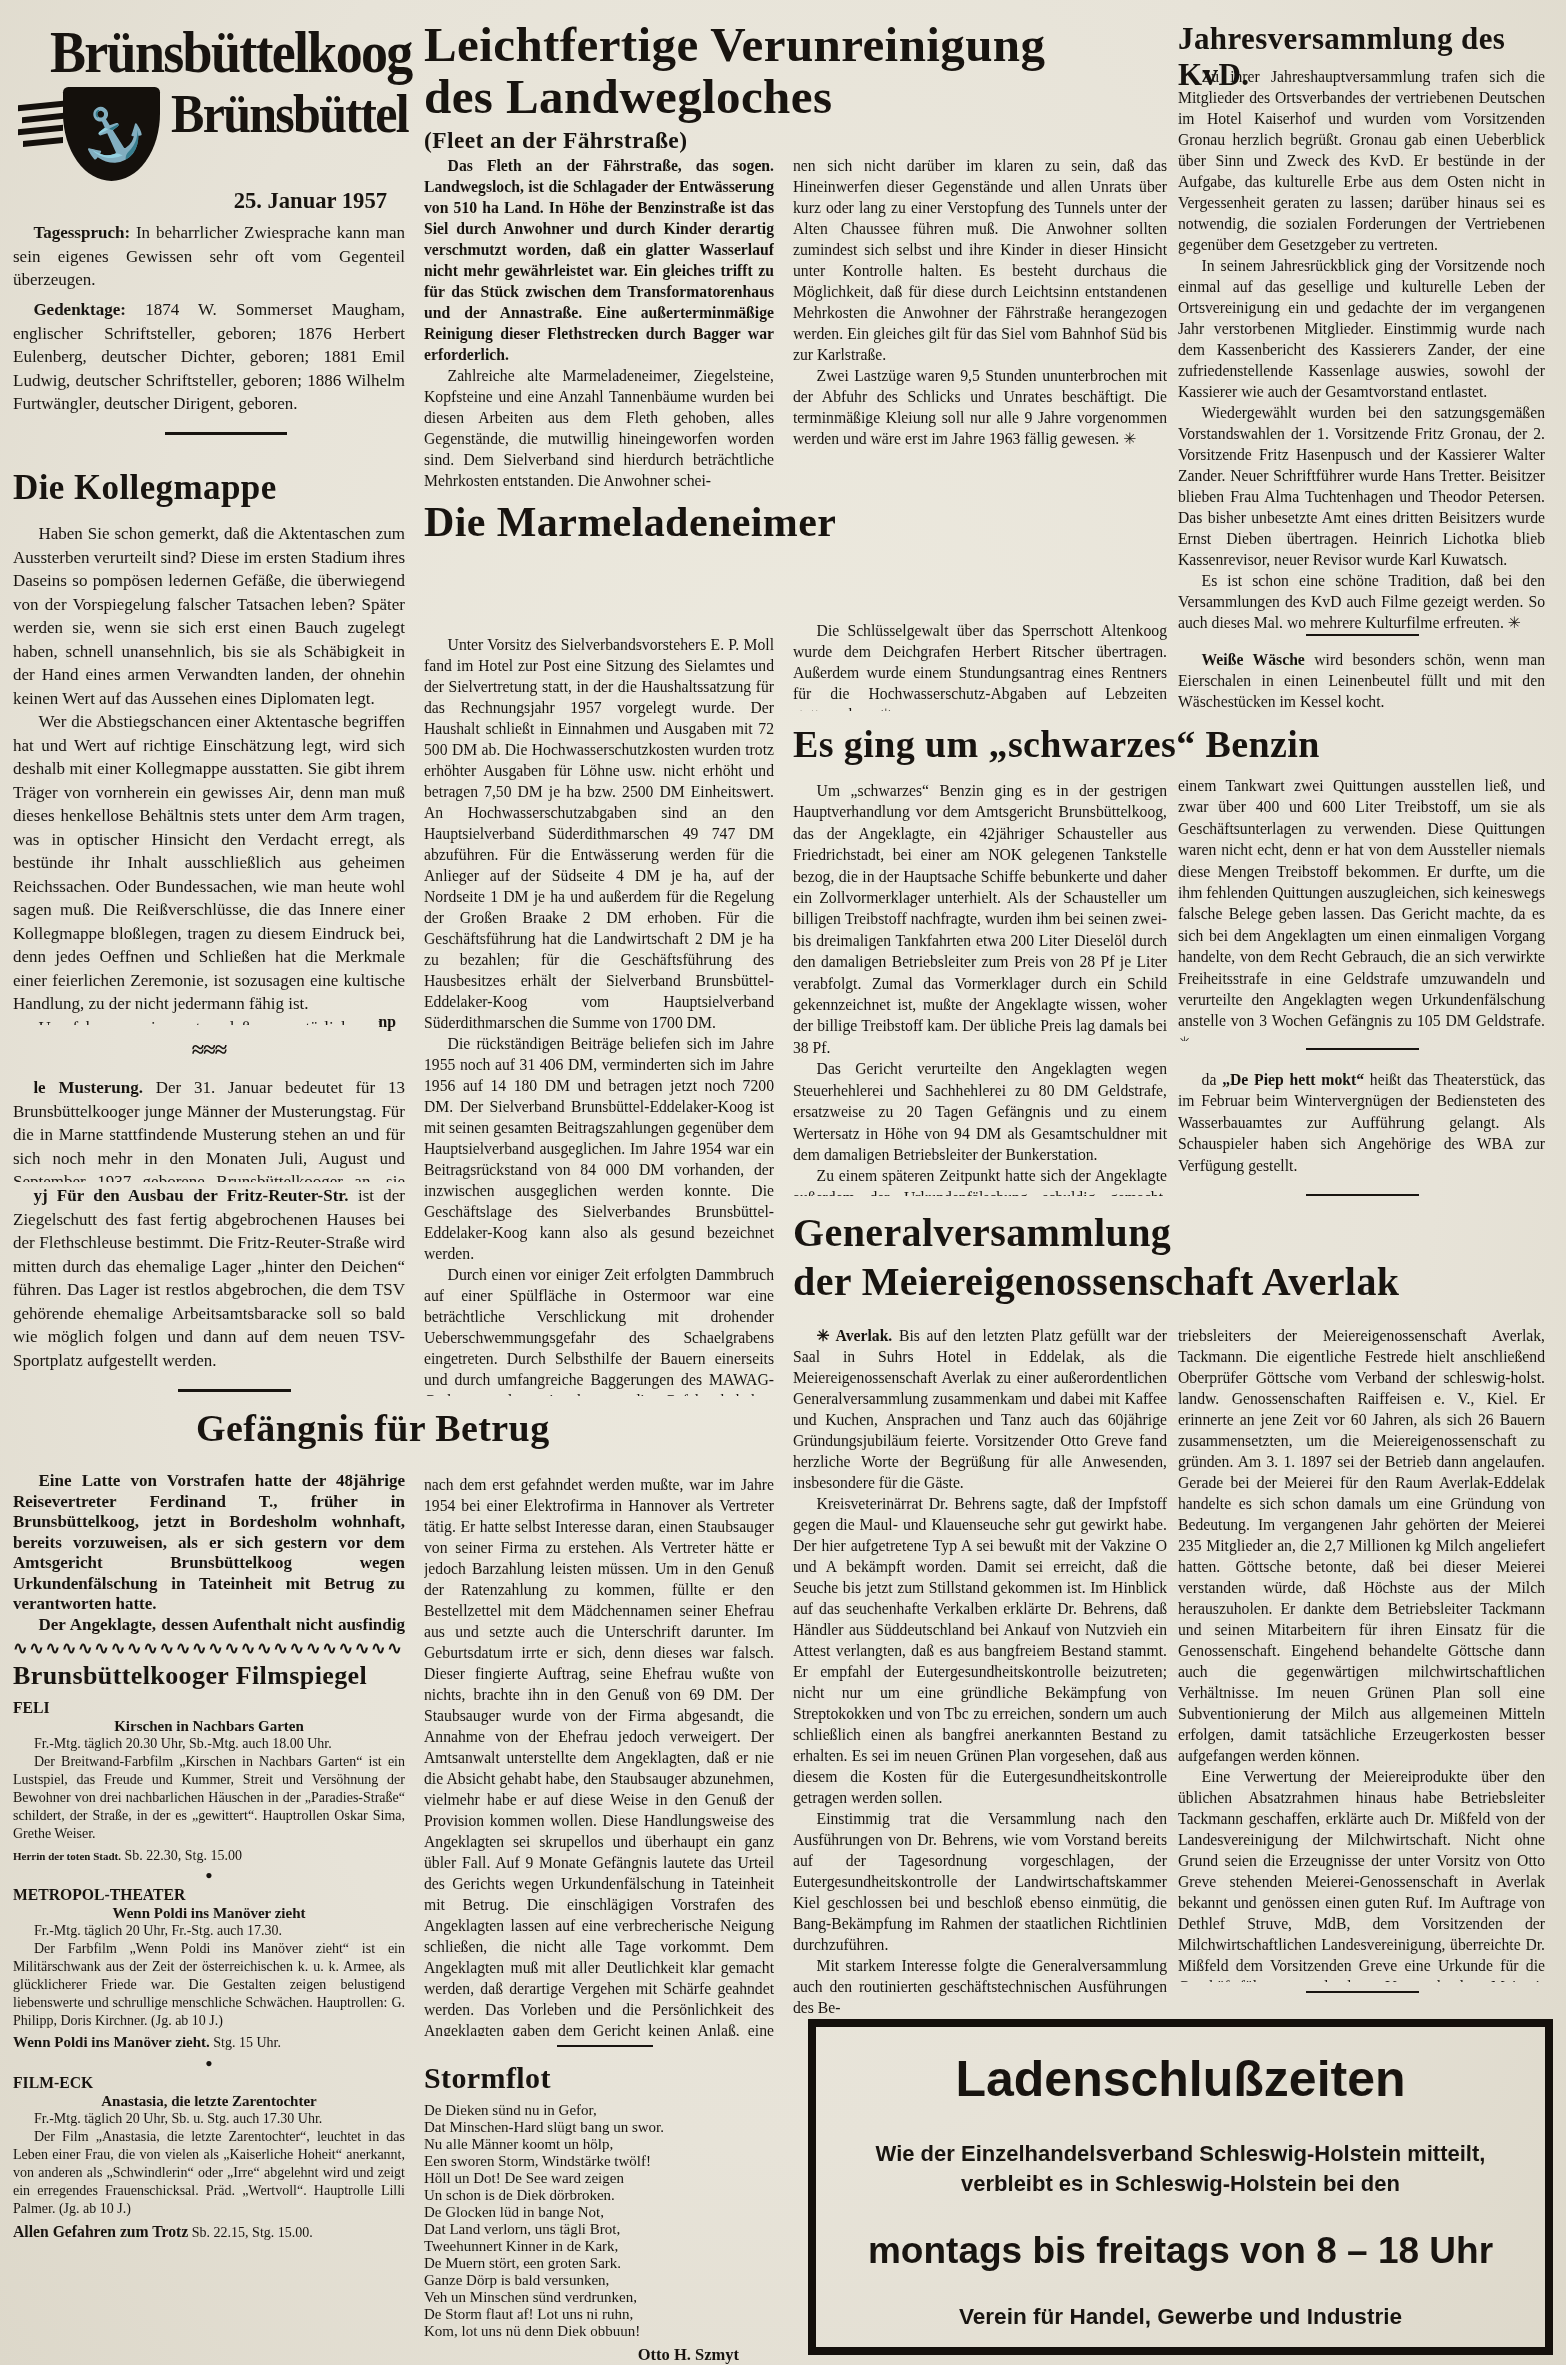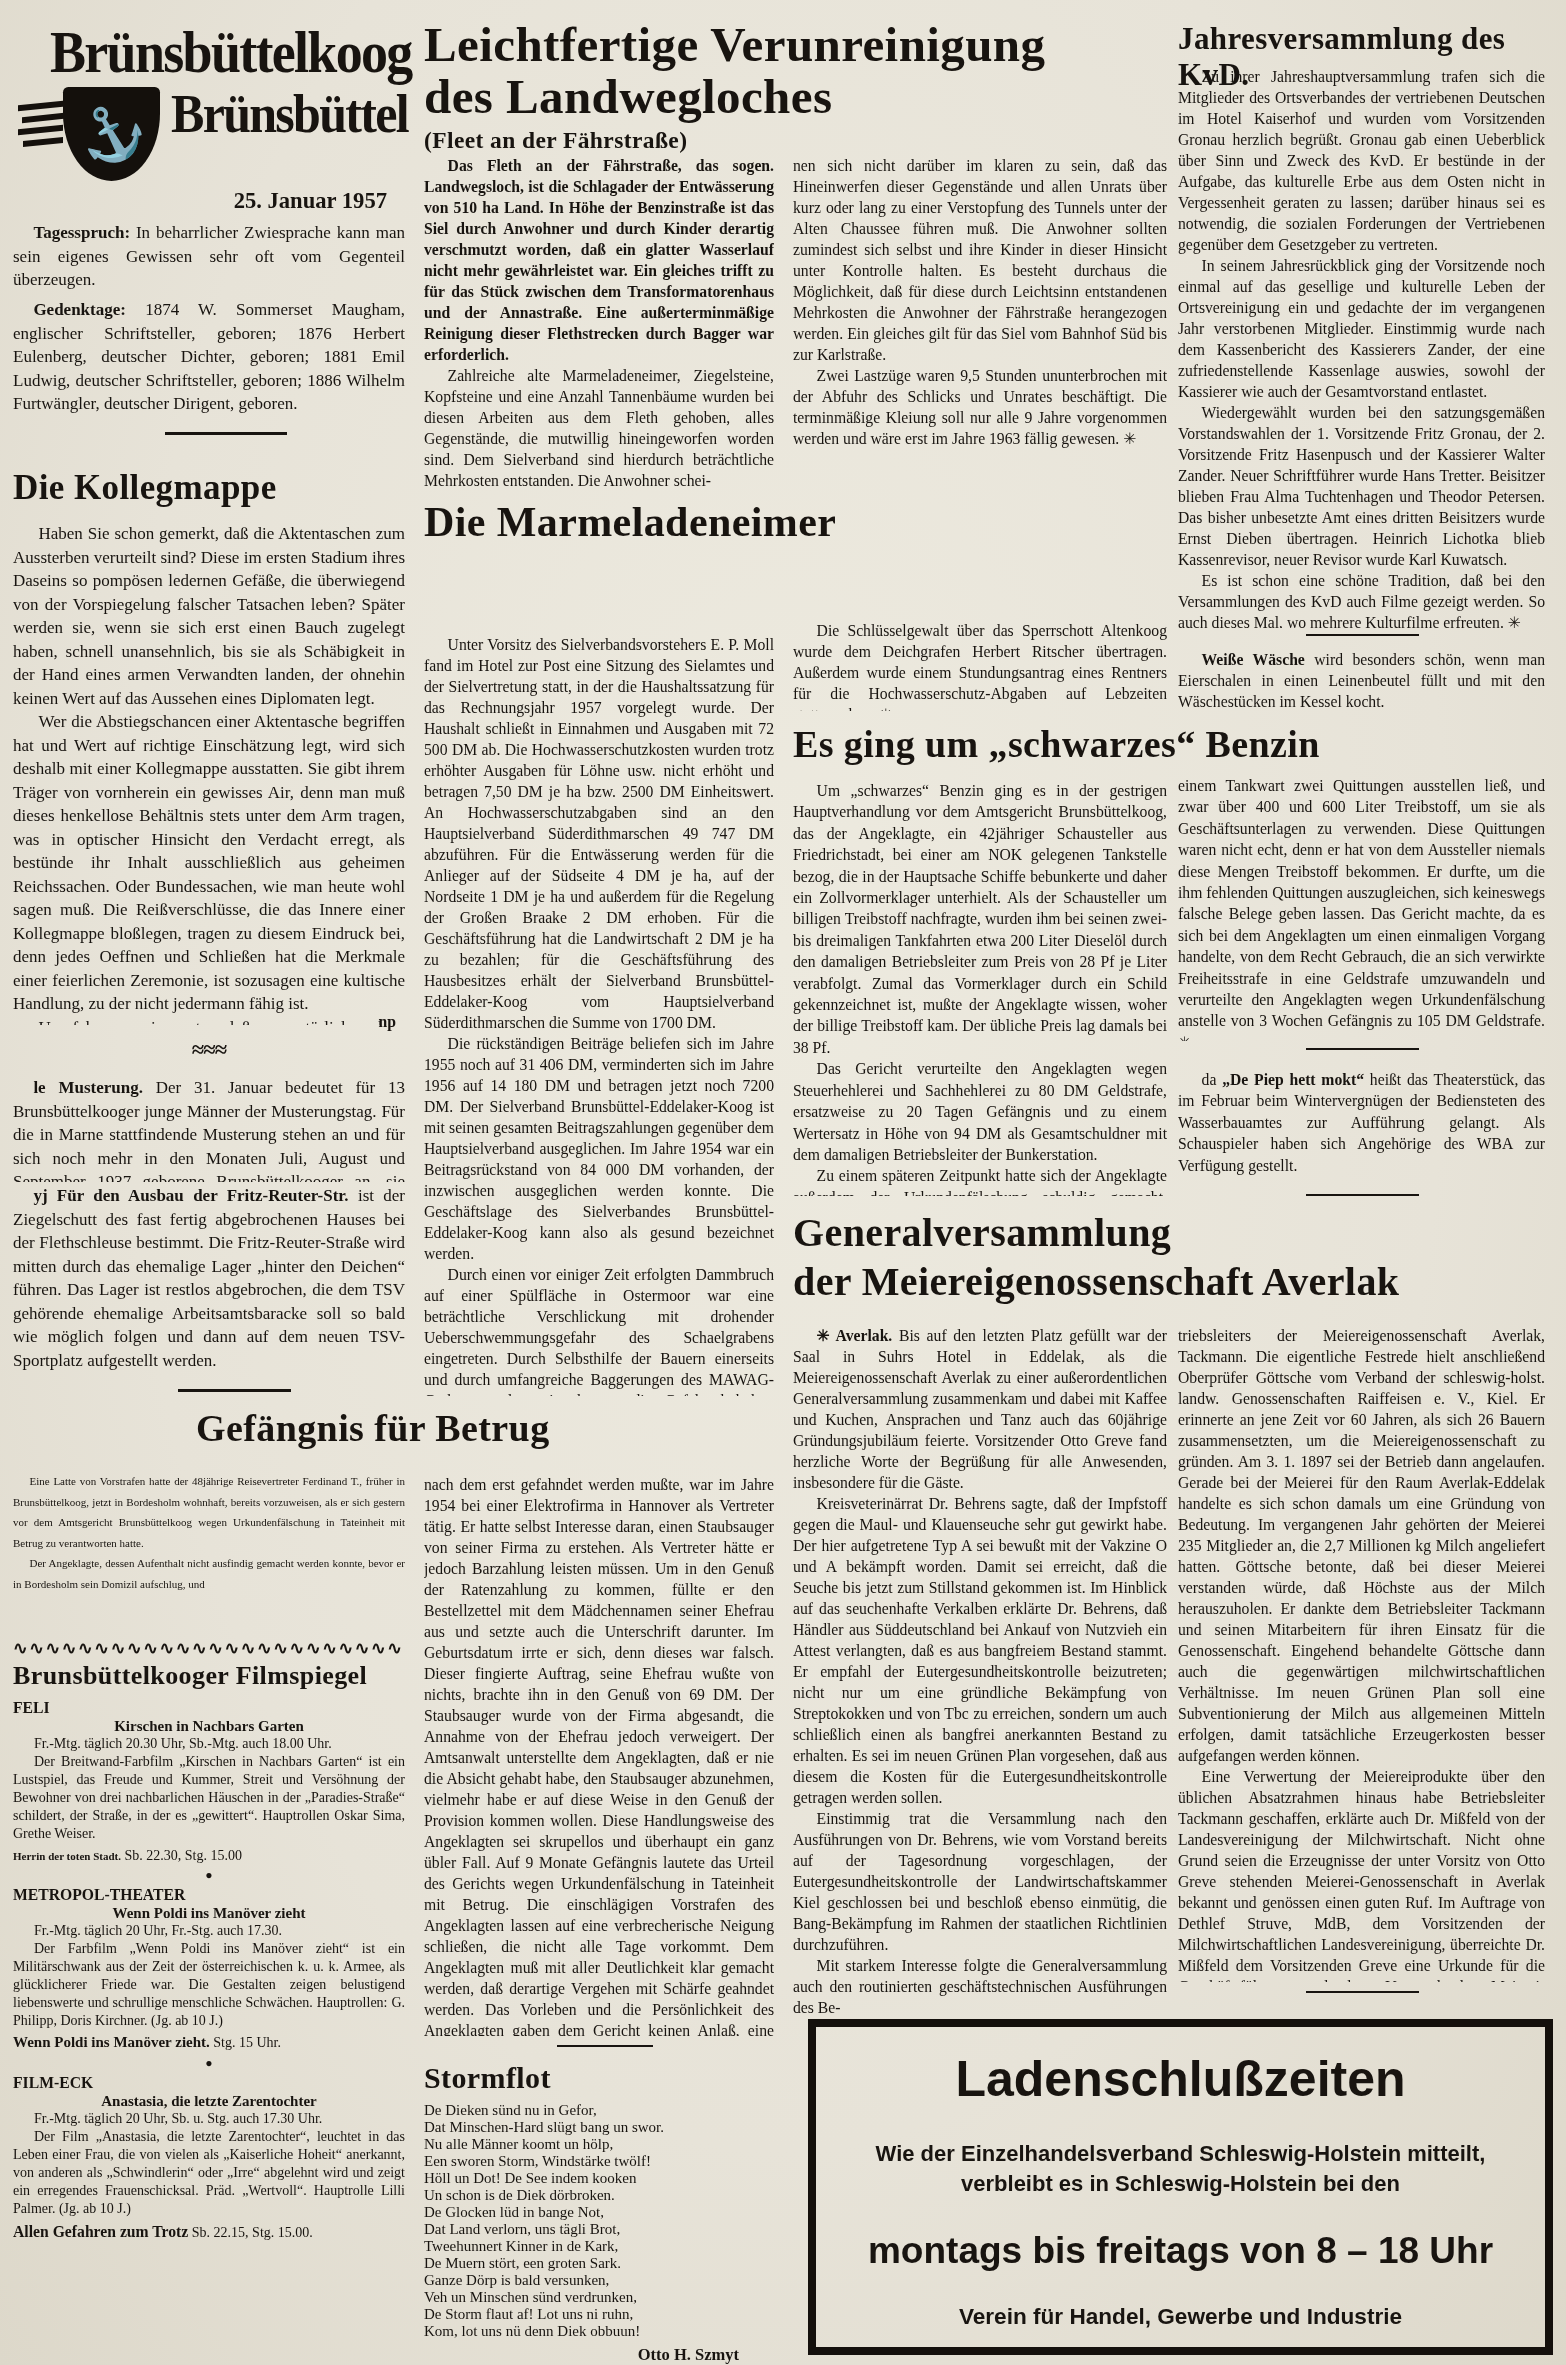--- a/index.html
+++ b/index.html
@@ -76,21 +76,21 @@
   <div class="abs c1-txt just clip" style="left:13px;top:1076px;width:392px;height:106px;">
     <p class="noindent" style="text-indent:1.2em;"><span class="bold">le Musterung.</span><span> Der 31. Januar bedeutet für 13 Brunsbüttelkooger junge Männer der Musterungstag. Für die in Marne stattfindende Musterung stehen an und für sich noch mehr in den Monaten Juli, August und September 1937 geborene Brunsbüttelkooger an, sie befinden sich jedoch als Seeleute unterwegs.</span></p>
   </div>
   <div class="abs c1-txt just clip" style="left:13px;top:1184px;width:392px;height:198px;">
     <p class="noindent" style="text-indent:1.2em;"><span class="bold">yj Für den Ausbau der Fritz-Reuter-Str.</span><span> ist der Ziegelschutt des fast fertig abgebrochenen Hauses bei der Flethschleuse bestimmt. Die Fritz-Reuter-Straße wird mitten durch das ehemalige Lager „hinter den Deichen“ führen. Das Lager ist restlos abgebrochen, die dem TSV gehörende ehemalige Arbeitsamtsbaracke soll so bald wie möglich folgen und dann auf dem neuen TSV-Sportplatz aufgestellt werden.</span></p>
   </div>
   <div class="abs rule" style="left:178px;top:1389px;width:113px;"></div>
 
   <div class="abs headline" style="left:196px;top:1406px;width:418px;font-size:38px;">Gefängnis für Betrug</div>
 
-  <div class="abs body-txt just clip" style="left:13px;top:1471px;width:392px;height:165px;font-size:11px;line-height:20.5px;">
+  <div class="abs body-txt just clip" style="left:13px;top:1471px;width:392px;height:165px;font-size:17px;line-height:20.5px;font-weight:bold;">
     <p class="para">Eine Latte von Vorstrafen hatte der 48jährige Reisevertreter Ferdinand T., früher in Brunsbüttelkoog, jetzt in Bordesholm wohnhaft, bereits vorzuweisen, als er sich gestern vor dem Amtsgericht Brunsbüttelkoog wegen Urkundenfälschung in Tateinheit mit Betrug zu verantworten hatte.</p>
     <p class="para">Der Angeklagte, dessen Aufenthalt nicht ausfindig gemacht werden konnte, bevor er in Bordesholm sein Domizil aufschlug, und</p>
   </div>
 
   <div class="abs ornament clip" style="left:13px;top:1638px;width:392px;height:21px;font-size:17.4px;letter-spacing:1.7px;">∿∿∿∿∿∿∿∿∿∿∿∿∿∿∿∿∿∿∿∿∿∿∿∿∿∿∿∿∿∿∿</div>
 
   <div class="abs headline" style="left:13px;top:1661px;width:392px;font-size:26px;">Brunsbüttelkooger Filmspiegel</div>
 
   <div class="abs small-txt just clip" style="left:13px;top:1699px;width:392px;height:661px;">
     <p class="noindent bold" style="font-size:15.7px;">FELI</p>
@@ -191,21 +191,21 @@
   </div>
   <div class="abs rule" style="left:557px;top:2045px;width:96px;height:1.7px;"></div>
 
   <div class="abs" style="left:424px;top:2061px;width:350px;height:299px;">
     <div class="headline" style="font-size:30px;margin-bottom:7px;">Stormflot</div>
     <div style="font-size:15px;">
       <p class="poemline">De Dieken sünd nu in Gefor,</p>
       <p class="poemline">Dat Minschen-Hard slügt bang un swor.</p>
       <p class="poemline">Nu alle Männer koomt un hölp,</p>
       <p class="poemline">Een sworen Storm, Windstärke twölf!</p>
-      <p class="poemline">Höll un Dot! De See indem kooken</p>
+      <p class="poemline">Höll un Dot! De See ward zeigen</p>
       <p class="poemline">Un schon is de Diek dörbroken.</p>
       <p class="poemline">De Glocken lüd in bange Not,</p>
       <p class="poemline">Dat Land verlorn, uns tägli Brot,</p>
       <p class="poemline">Tweehunnert Kinner in de Kark,</p>
       <p class="poemline">De Muern stört, een groten Sark.</p>
       <p class="poemline">Ganze Dörp is bald versunken,</p>
       <p class="poemline">Veh un Minschen sünd verdrunken,</p>
       <p class="poemline">De Storm flaut af! Lot uns ni ruhn,</p>
       <p class="poemline">Kom, lot uns nü denn Diek obbuun!</p>
     </div>

